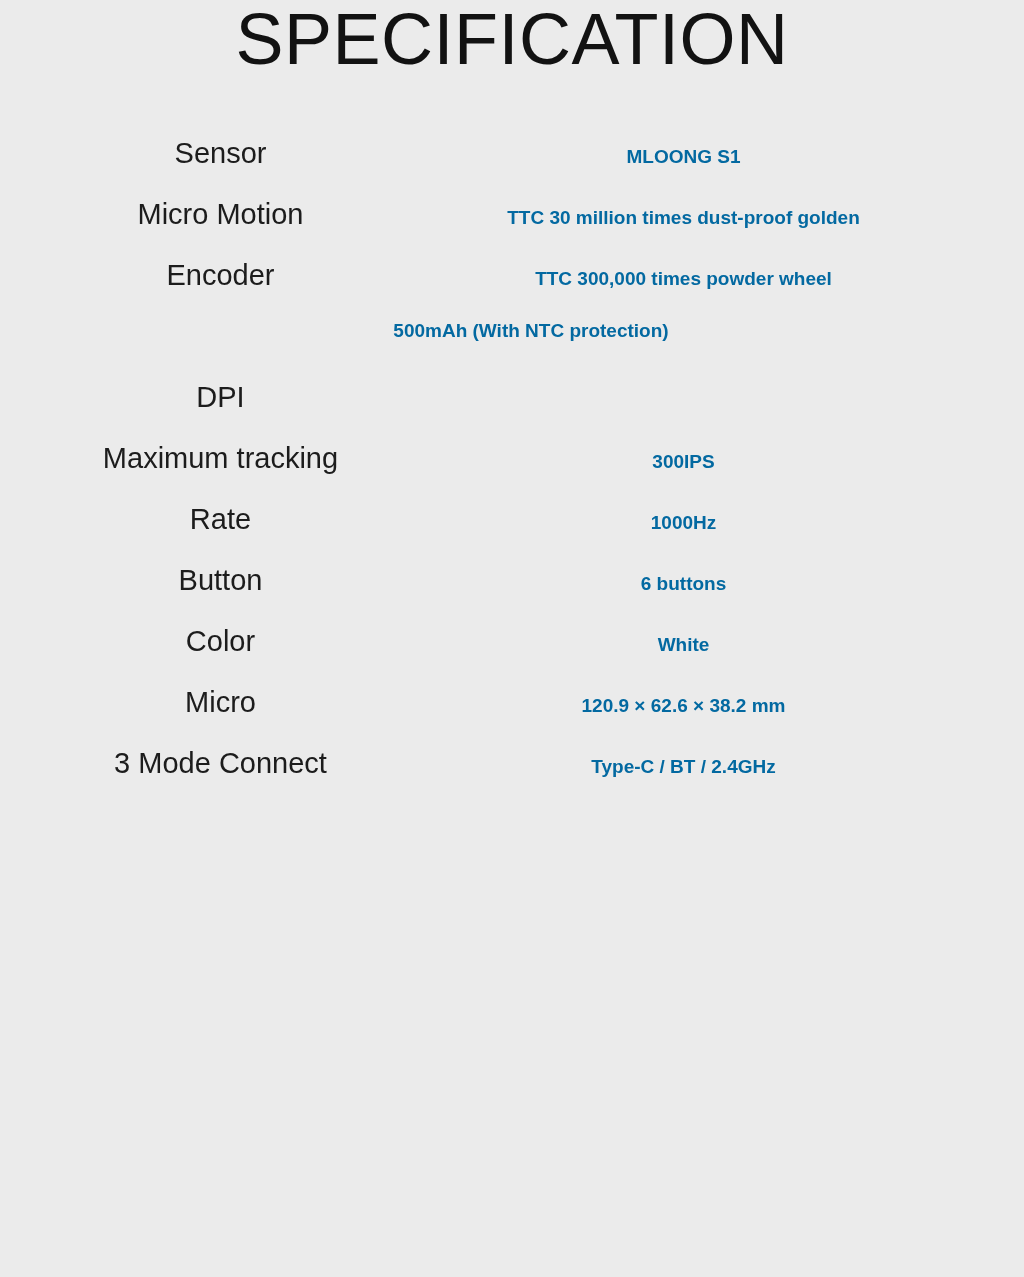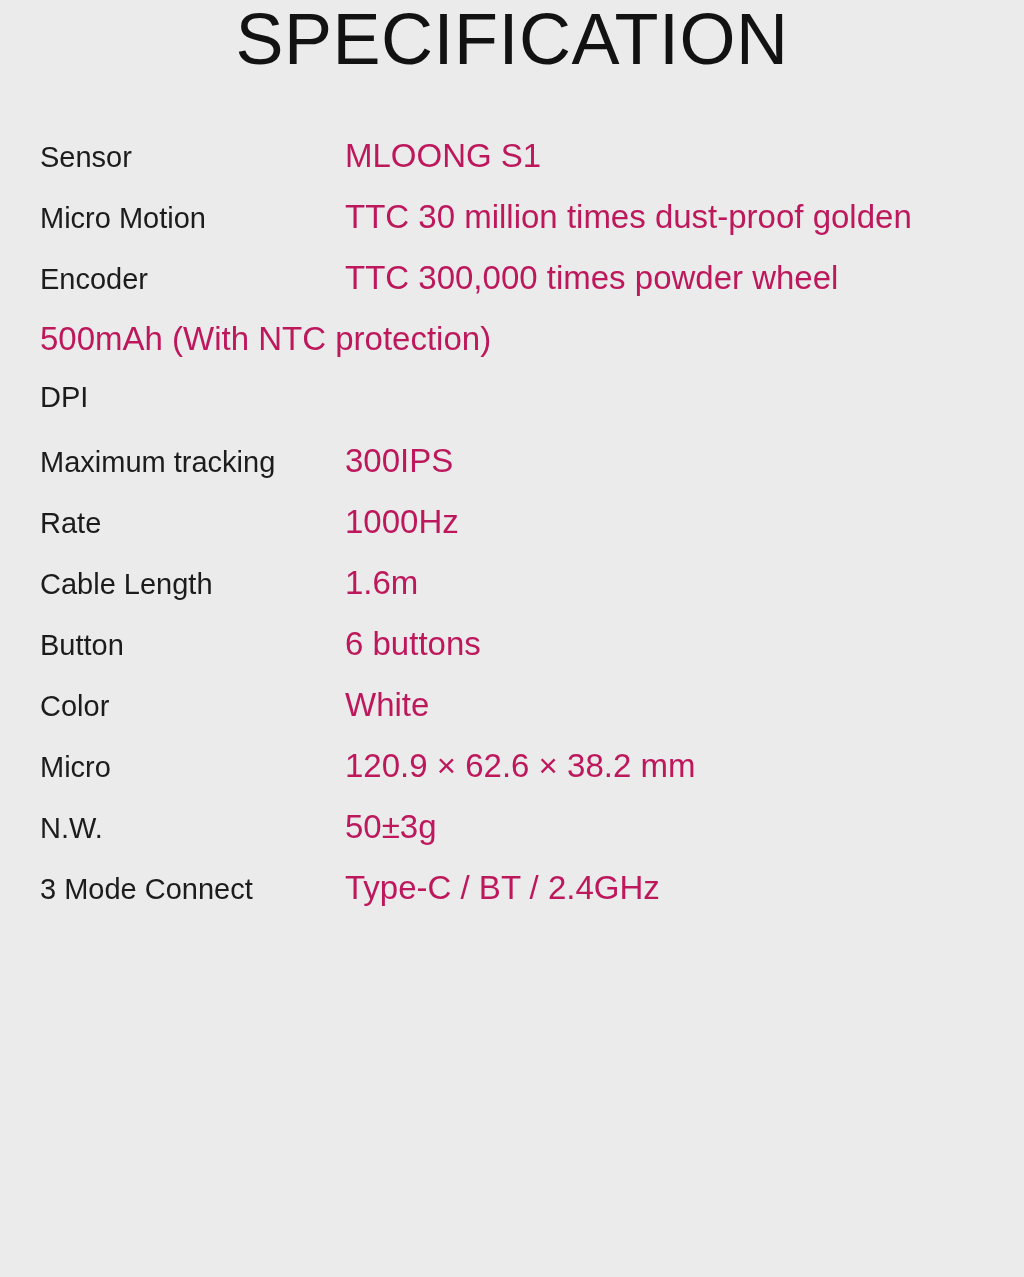--- a/index.html
+++ b/index.html
@@ -24,41 +24,42 @@
     text-align: center;
     font-size: 72px;
     font-weight: 400;
     letter-spacing: 0.5px;
     margin: 0;
     color: #121212;
     line-height: 1.1;
   }
   .spec-table {
     margin-top: 58px;
-    padding-left: 40px;
+    padding-left: 68px;
     padding-right: 30px;
+    text-align: center;
   }
   .spec-row {
     display: flex;
     align-items: baseline;
     height: 61px;
   }
   .spec-label {
     width: 305px;
     flex: 0 0 305px;
     font-size: 29px;
     font-weight: 400;
     color: #1c1c1c;
     white-space: nowrap;
   }
   .spec-value {
     flex: 1 1 auto;
-    font-size: 33px;
-    font-weight: 400;
-    color: #be185d;
+    font-size: 19px;
+    font-weight: 700;
+    color: #0369a1;
     white-space: nowrap;
   }
 </style>
 </head>
 <body>
 
 <div class="page">
 
   <h1 class="title">SPECIFICATION</h1>
 
@@ -91,44 +92,36 @@
     <div class="spec-row">
       <div class="spec-label">Maximum tracking</div>
       <div class="spec-value">300IPS</div>
     </div>
 
     <div class="spec-row">
       <div class="spec-label">Rate</div>
       <div class="spec-value">1000Hz</div>
     </div>
 
-    <div class="spec-row">
-      <div class="spec-label">Cable Length</div>
-      <div class="spec-value">1.6m</div>
-    </div>
 
     <div class="spec-row">
       <div class="spec-label">Button</div>
       <div class="spec-value">6 buttons</div>
     </div>
 
     <div class="spec-row">
       <div class="spec-label">Color</div>
       <div class="spec-value">White</div>
     </div>
 
     <div class="spec-row">
       <div class="spec-label">Micro</div>
       <div class="spec-value">120.9 × 62.6 × 38.2 mm</div>
     </div>
 
-    <div class="spec-row">
-      <div class="spec-label">N.W.</div>
-      <div class="spec-value">50±3g</div>
-    </div>
 
     <div class="spec-row">
       <div class="spec-label">3 Mode Connect</div>
       <div class="spec-value">Type-C / BT / 2.4GHz</div>
     </div>
 
   </div>
 </div>
 
 </body></html>

